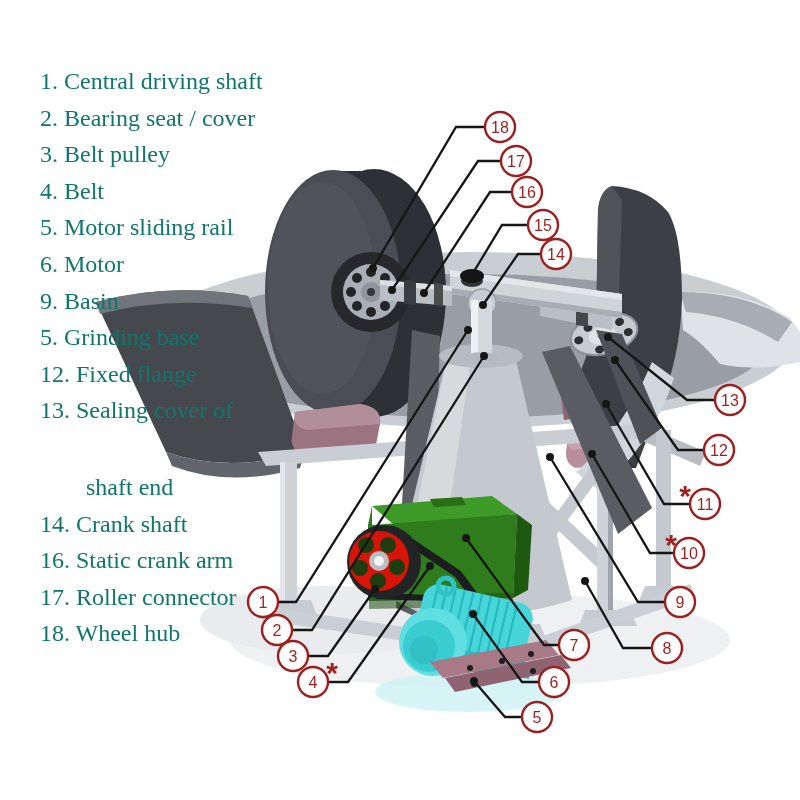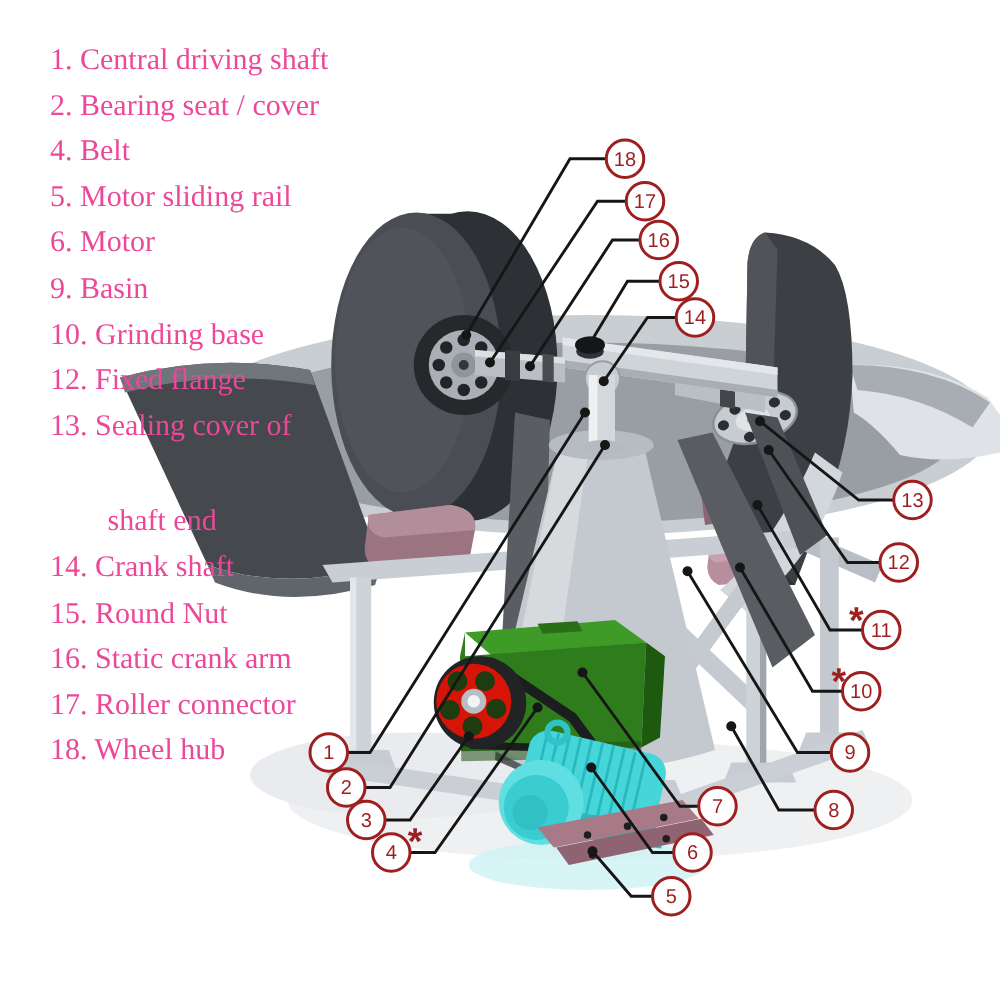--- a/index.html
+++ b/index.html
@@ -1,18 +1,18 @@
 <!DOCTYPE html>
 <html><head>
 <meta charset="utf-8">
 <style>
   html,body{margin:0;padding:0;}
   #stage{position:relative;width:800px;height:800px;background:#ffffff;overflow:hidden;
          font-family:"Liberation Serif", serif;}
-  .parts-list{position:absolute;left:40px;top:30px;width:300px;color:#ec4899;
+  .parts-list{position:absolute;left:40px;top:63px;width:300px;color:#0f766e;
               font-size:24px;line-height:36.6px;}
   .parts-list .item{white-space:nowrap;}
   .parts-list .cont{padding-left:46px;white-space:nowrap;margin-top:40px;}
   svg{position:absolute;left:0;top:0;}
   .callout-num{font-family:"Liberation Sans", sans-serif;font-size:16px;fill:#9e1f1f;}
   .ast{font-family:"Liberation Sans", sans-serif;font-size:30px;font-weight:bold;fill:#9e1f1f;}
 </style>
 </head>
 <body>
 
@@ -318,27 +318,27 @@
         <polyline points="485,127 456,127 373,268" fill="none" stroke="#161616" stroke-width="2.3"></polyline>
         <circle cx="373" cy="268" r="4" fill="#161616"></circle>
         <circle cx="500" cy="127" r="15" fill="#ffffff" stroke="#9e1f1f" stroke-width="2.4"></circle>
         <text x="500" y="132.5" text-anchor="middle" class="callout-num">18</text>
       </g>
     </svg>
 
   <div class="parts-list">
       <div class="item">1. Central driving shaft</div>
       <div class="item">2. Bearing seat / cover</div>
+      <div class="item">3. Belt pulley</div>
       <div class="item">4. Belt</div>
       <div class="item">5. Motor sliding rail</div>
       <div class="item">6. Motor</div>
       <div class="item">9. Basin</div>
-      <div class="item">10. Grinding base</div>
+      <div class="item">5. Grinding base</div>
       <div class="item">12. Fixed flange</div>
       <div class="item">13. Sealing cover of</div>
       <div class="cont">shaft end</div>
       <div class="item">14. Crank shaft</div>
-      <div class="item">15. Round Nut</div>
       <div class="item">16. Static crank arm</div>
       <div class="item">17. Roller connector</div>
       <div class="item">18. Wheel hub</div>
     </div>
 </div>
 
 </body></html>

